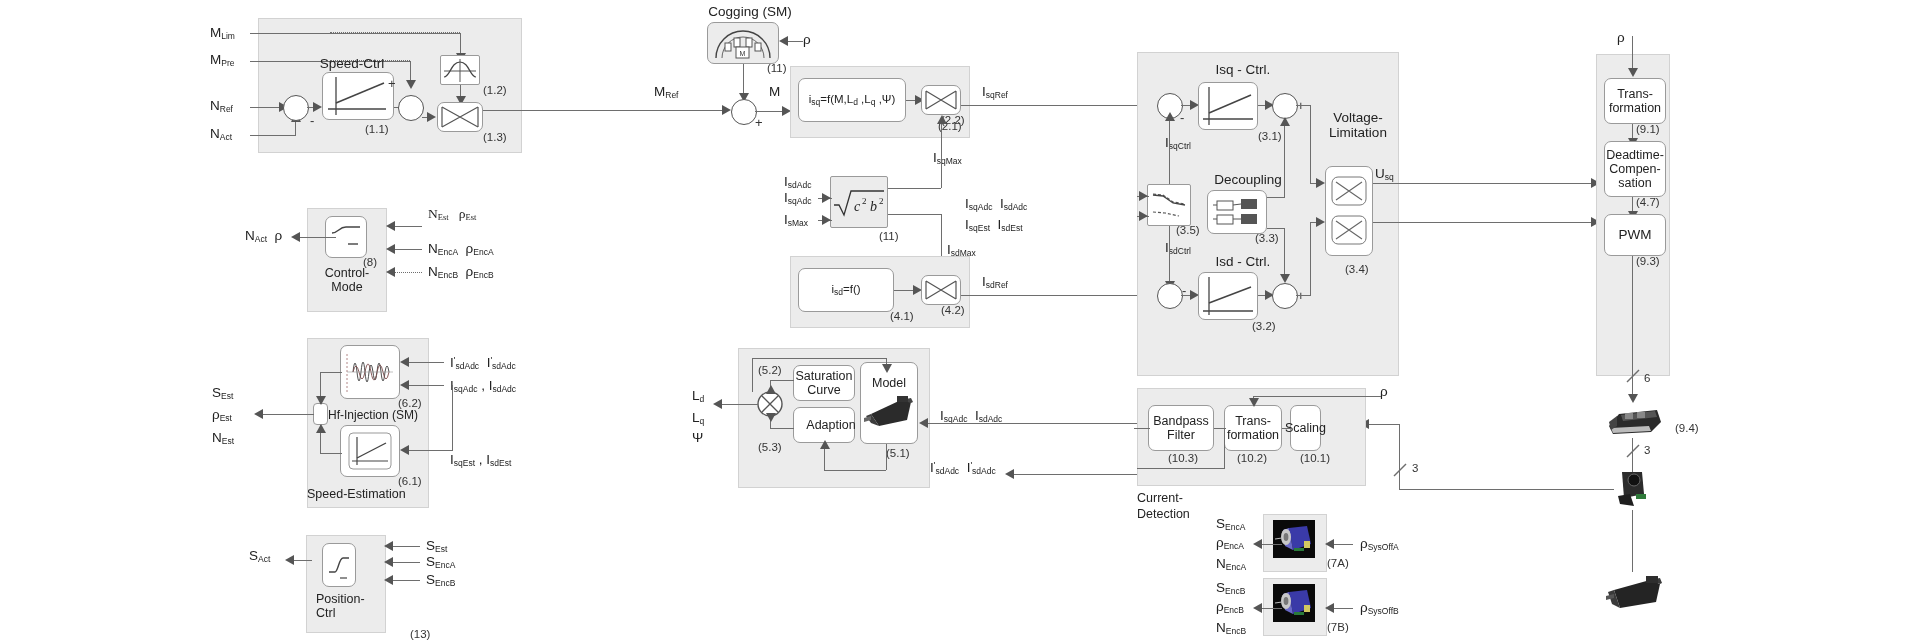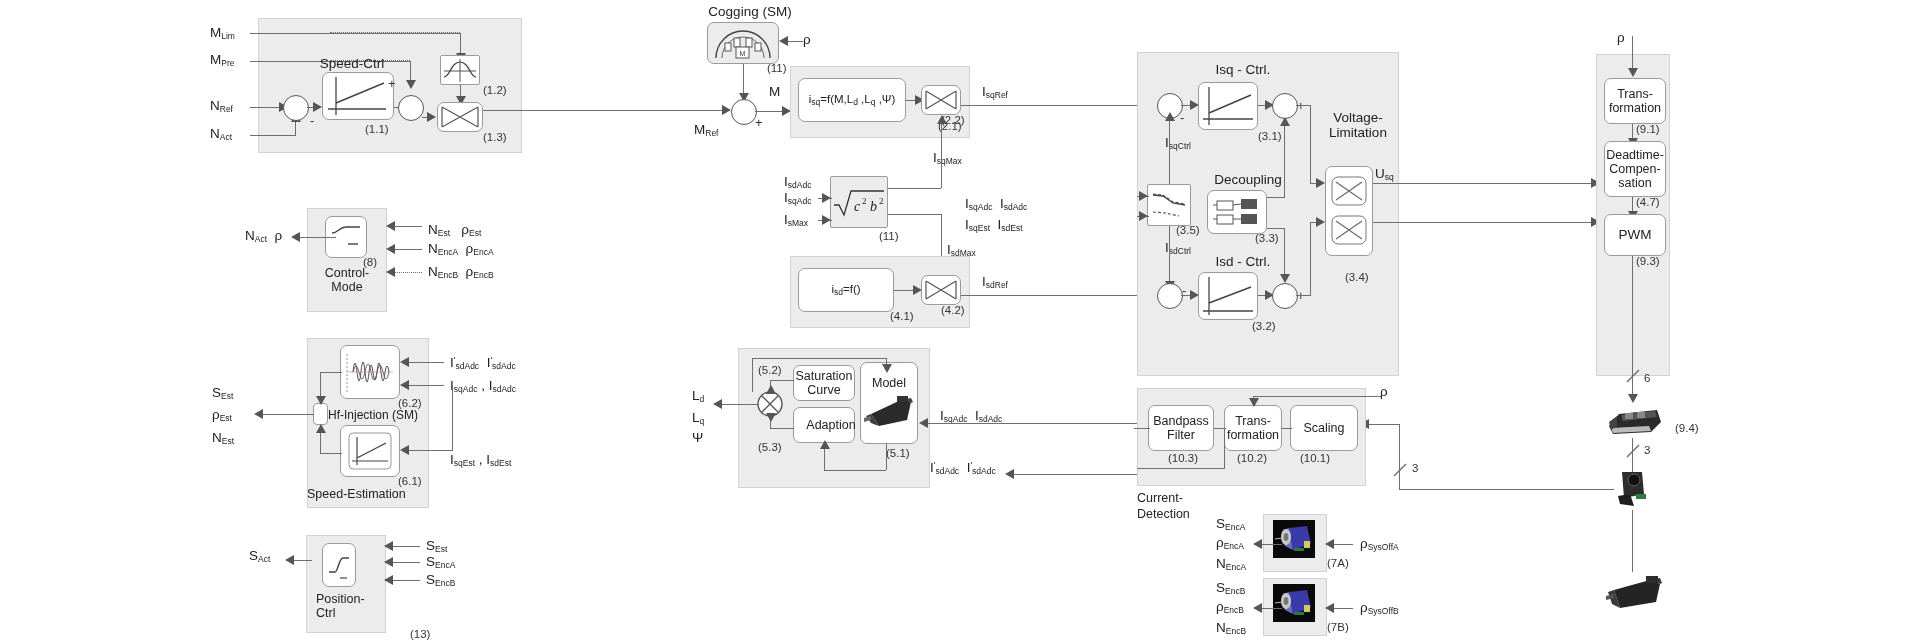--- a/index.html
+++ b/index.html
@@ -135,21 +135,21 @@
       <text x="30.5" y="30" font-size="7" text-anchor="middle" fill="#333" font-family="Liberation Sans">M</text>
     </svg>
   </div>
   <div class="abs ref" style="left:767px;top:62px;">(11)</div>
   <div class="abs tt" style="left:803px;top:32px;">ρ</div>
   <div class="h" style="left:783px;top:41px;width:20px;"></div>
   <div class="ar l" style="left:779px;top:36px;"></div>
   <div class="v" style="left:743px;top:64px;height:32px;"></div>
   <div class="ar d" style="left:739px;top:93px;"></div>
 
-  <div class="abs tt" style="left:694px;top:84px;margin-top:38px;">
+  <div class="abs tt" style="left:654px;top:84px;">
     <span>M</span><span class="sub">Ref</span>
   </div>
   <div class="sum" style="left:731px;top:99px;width:24px;height:24px;"></div>
   <div class="abs sign" style="left:755px;top:115px;">+</div>
   <div class="abs tt" style="left:769px;top:84px;">M</div>
   <div class="h" style="left:755px;top:111px;width:33px;"></div>
   <div class="ar r" style="left:782px;top:106px;"></div>
 
   <div class="abs group" style="left:790px;top:66px;width:178px;height:70px;"></div>
   <div class="abs blk" style="left:798px;top:78px;width:108px;height:44px;">
@@ -334,21 +334,21 @@
     <div>Limitation</div>
   </div>
   <div class="abs blk" style="left:1325px;top:166px;width:48px;height:90px;">
     <svg width="40" height="80" viewBox="0 0 40 80">
       <rect x="3" y="6" width="34" height="28" rx="6" fill="#fff" stroke="#777" stroke-width="1"></rect>
       <path d="M7 11 L33 29 M7 29 L33 11" stroke="#666" stroke-width="1.1" fill="none"></path>
       <rect x="3" y="45" width="34" height="28" rx="6" fill="#fff" stroke="#777" stroke-width="1"></rect>
       <path d="M7 50 L33 68 M7 68 L33 50" stroke="#666" stroke-width="1.1" fill="none"></path>
     </svg>
   </div>
-  <div class="abs ref" style="left:1345px;top:271px;">(3.4)</div>
+  <div class="abs ref" style="left:1345px;top:263px;">(3.4)</div>
   <div class="abs tt" style="left:1375px;top:166px;">
     <span>U</span><span class="sub">sq</span>
   </div>
 
   <div class="v" style="left:1310px;top:105px;height:78px;"></div>
   <div class="h" style="left:1296px;top:105px;width:15px;"></div>
   <div class="h" style="left:1310px;top:183px;width:10px;"></div>
   <div class="ar r" style="left:1316px;top:178px;"></div>
   <div class="v" style="left:1310px;top:222px;height:74px;"></div>
   <div class="h" style="left:1296px;top:295px;width:15px;"></div>
@@ -457,21 +457,21 @@
   </div>
   <div class="abs tt" style="left:245px;top:228px;">
     <span>N</span><span class="sub">Act</span>
     &nbsp;<span>ρ</span>
   </div>
   <div class="h" style="left:296px;top:237px;width:40px;"></div>
   <div class="ar l" style="left:291px;top:232px;"></div>
 
   <div class="h" style="left:390px;top:226px;width:32px;"></div>
   <div class="ar l" style="left:386px;top:221px;"></div>
-  <div class="abs tt" style="left:428px;top:222px;">
+  <div class="abs tt" style="left:428px;top:206px;font-family:Liberation Serif, serif;">
     <span>N</span><span class="sub">Est</span>
     &nbsp;&nbsp;<span>ρ</span><span class="sub">Est</span>
   </div>
   <div class="h" style="left:390px;top:249px;width:32px;"></div>
   <div class="ar l" style="left:386px;top:244px;"></div>
   <div class="abs tt" style="left:428px;top:241px;">
     <span>N</span><span class="sub">EncA</span>
     &nbsp;<span>ρ</span><span class="sub">EncA</span>
   </div>
   <div class="h dot" style="left:392px;top:272px;width:30px;"></div>
@@ -657,21 +657,21 @@
     </span>
   </div>
   <div class="abs ref" style="left:1168px;top:452px;">(10.3)</div>
   <div class="abs blk" style="left:1224px;top:405px;width:58px;height:46px;">
     <span class="lbl" style="font-size:12.5px;">
       <span>Trans-</span><br>
       <span>formation</span>
     </span>
   </div>
   <div class="abs ref" style="left:1237px;top:452px;">(10.2)</div>
-  <div class="abs blk" style="left:1290px;top:405px;width:68px;height:46px;">
+  <div class="abs blk" style="left:1290px;top:405px;width:31px;height:46px;">
     <span class="lbl" style="font-size:12.5px;">Scaling</span>
   </div>
   <div class="abs ref" style="left:1300px;top:452px;">(10.1)</div>
   <div class="abs cap" style="left:1137px;top:490px;width:110px;text-align:left;font-size:12.5px;line-height:1.3;">
     <div>Current-</div>
     <div>Detection</div>
   </div>
 
   <div class="abs tt" style="left:1380px;top:384px;">ρ</div>
   <div class="h" style="left:1253px;top:396px;width:128px;"></div>

